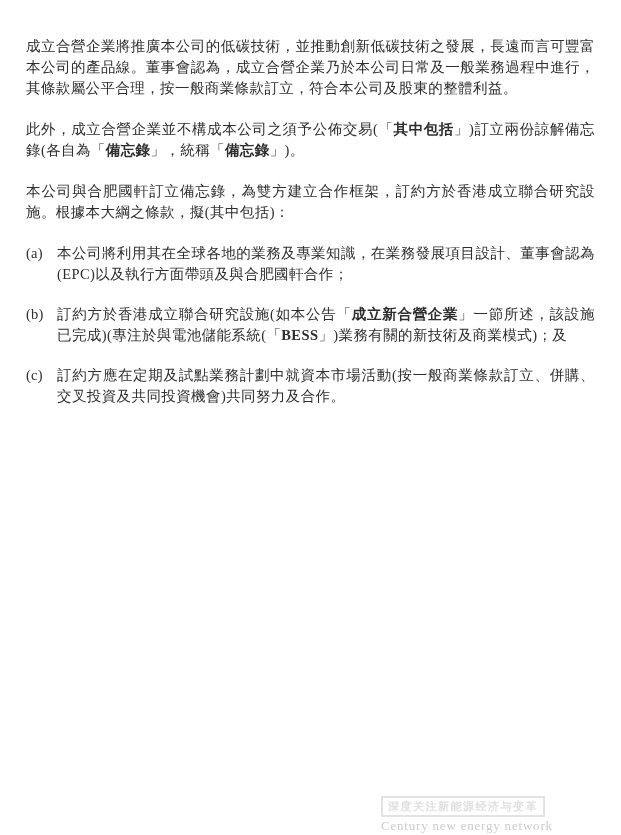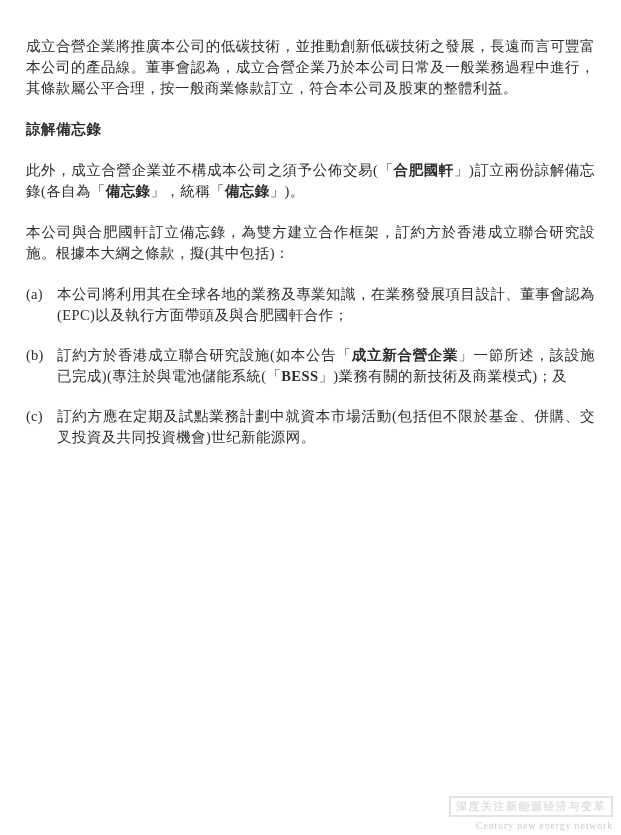--- a/index.html
+++ b/index.html
@@ -50,21 +50,21 @@
     letter-spacing: 0.4px;
   }
   b { font-weight: bold; }
 
   
   .watermark {
     position: absolute;
     right: 8px;
     bottom: 2px;
     width: 232px;
-    text-align: right;
+    text-align: left;
     pointer-events: none;
   }
   .wm-tagline {
     display: inline-block;
     font-family: "Liberation Sans", "DejaVu Sans", sans-serif;
     font-size: 11px;
     font-weight: bold;
     letter-spacing: 1.5px;
     color: #e0e0e0;
     border: 2px solid #e3e3e3;
@@ -77,56 +77,55 @@
     line-height: 40px;
     font-weight: bold;
     letter-spacing: 1.5px;
     color: #f3f3f3;
     -webkit-text-stroke: 1.2px #dadada;
     text-shadow: 0 0 1px #e6e6e6;
     white-space: nowrap;
   }
   .wm-subtitle {
     font-family: "Liberation Serif", "DejaVu Serif", serif;
-    font-size: 10px;
+    font-size: 13px;
     line-height: 14px;
     letter-spacing: 0.8px;
     color: #cccccc;
     white-space: nowrap;
   }
 </style>
 </head>
 <body>
 
 <div class="page">
   <div class="content">
 
     <p class="para"><span>成立合營企業將推廣本公司的低碳技術，並推動創新低碳技術之發展，長遠而言可豐富本公司的產品線。董事會認為，成立合營企業乃於本公司日常及一般業務過程中進行，其條款屬公平合理，按一般商業條款訂立，符合本公司及股東的整體利益。</span></p>
 
 
-    <h3 class="heading"><b>諒解備忘錄</b></h3>
 
-    <p class="para"><span>此外，成立合營企業並不構成本公司之須予公佈交易(「</span><b>合肥國軒</b><span>」)訂立兩份諒解備忘錄(各自為「</span><b>備忘錄</b><span>」，統稱「</span><b>備忘錄</b><span>」)。</span></p>
+    <p class="para"><span>此外，成立合營企業並不構成本公司之須予公佈交易(「</span><b>其中包括</b><span>」)訂立兩份諒解備忘錄(各自為「</span><b>備忘錄</b><span>」，統稱「</span><b>備忘錄</b><span>」)。</span></p>
 
 
     <p class="para"><span>本公司與合肥國軒訂立備忘錄，為雙方建立合作框架，訂約方於香港成立聯合研究設施。根據本大綱之條款，擬(其中包括)：</span></p>
 
     <div class="list-item">
       <span class="marker">(a)</span>
       <span class="li-text"><span>本公司將利用其在全球各地的業務及專業知識，在業務發展項目設計、董事會認為(EPC)以及執行方面帶頭及與合肥國軒合作；</span></span>
     </div>
 
     <div class="list-item">
       <span class="marker">(b)</span>
       <span class="li-text"><span>訂約方於香港成立聯合研究設施(如本公告「</span><b>成立新合營企業</b><span>」一節所述，該設施已完成)(專注於與電池儲能系統(「</span><b>BESS</b><span>」)業務有關的新技術及商業模式)；及</span></span>
     </div>
 
     <div class="list-item">
       <span class="marker">(c)</span>
-      <span class="li-text"><span>訂約方應在定期及試點業務計劃中就資本市場活動(包括但不限於基金、併購、交叉投資及共同投資機會)世纪新能源网。</span></span>
+      <span class="li-text"><span>訂約方應在定期及試點業務計劃中就資本市場活動(按一般商業條款訂立、併購、交叉投資及共同投資機會)共同努力及合作。</span></span>
     </div>
 
   </div>
 
   <div class="watermark">
     <div>
       <span class="wm-tagline">深度关注新能源经济与变革</span>
     </div>
     <div class="wm-subtitle">Century new energy network</div>
   </div>

